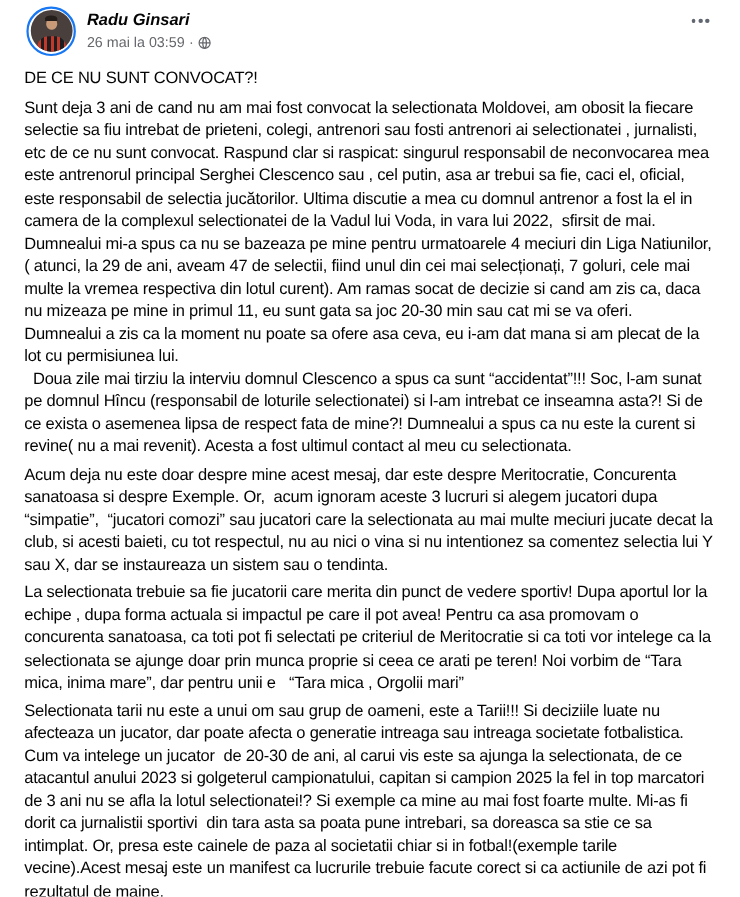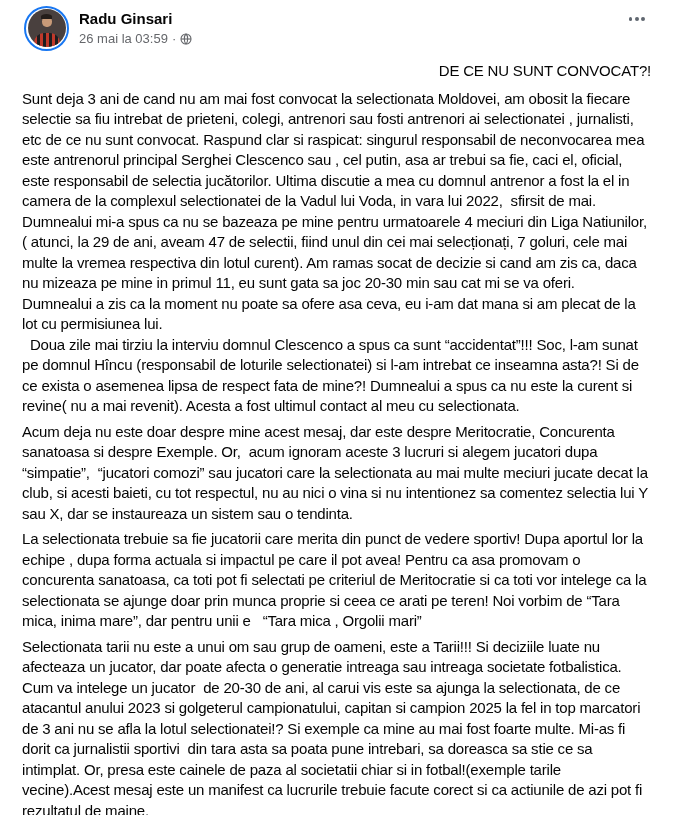--- a/index.html
+++ b/index.html
@@ -76,20 +76,21 @@
     display: flex;
     flex-direction: column;
     justify-content: center;
   }
   .author-name {
     font-size: 15px;
     font-weight: 700;
     line-height: 20px;
     color: #050505;
     cursor: pointer;
+    font-style: italic;
   }
   .post-meta {
     display: flex;
     align-items: center;
     gap: 4px;
     font-size: 13px;
     color: #65676B;
     line-height: 17px;
     margin-top: 1px;
   }
@@ -124,21 +125,20 @@
   .post-body p {
     margin: 0 0 5px 0;
     font-size: 15px;
     line-height: 20.5px;
     letter-spacing: -0.2px;
     white-space: pre-wrap;
     color: #050505;
   }
   .post-body p.title-line {
     margin-bottom: 7px;
-    text-align: right;
   }
 </style>
 </head>
 <body>
 
 <div class="post">
 
   <header class="post-header">
     <div class="avatar-ring">
       <div class="avatar-photo">

